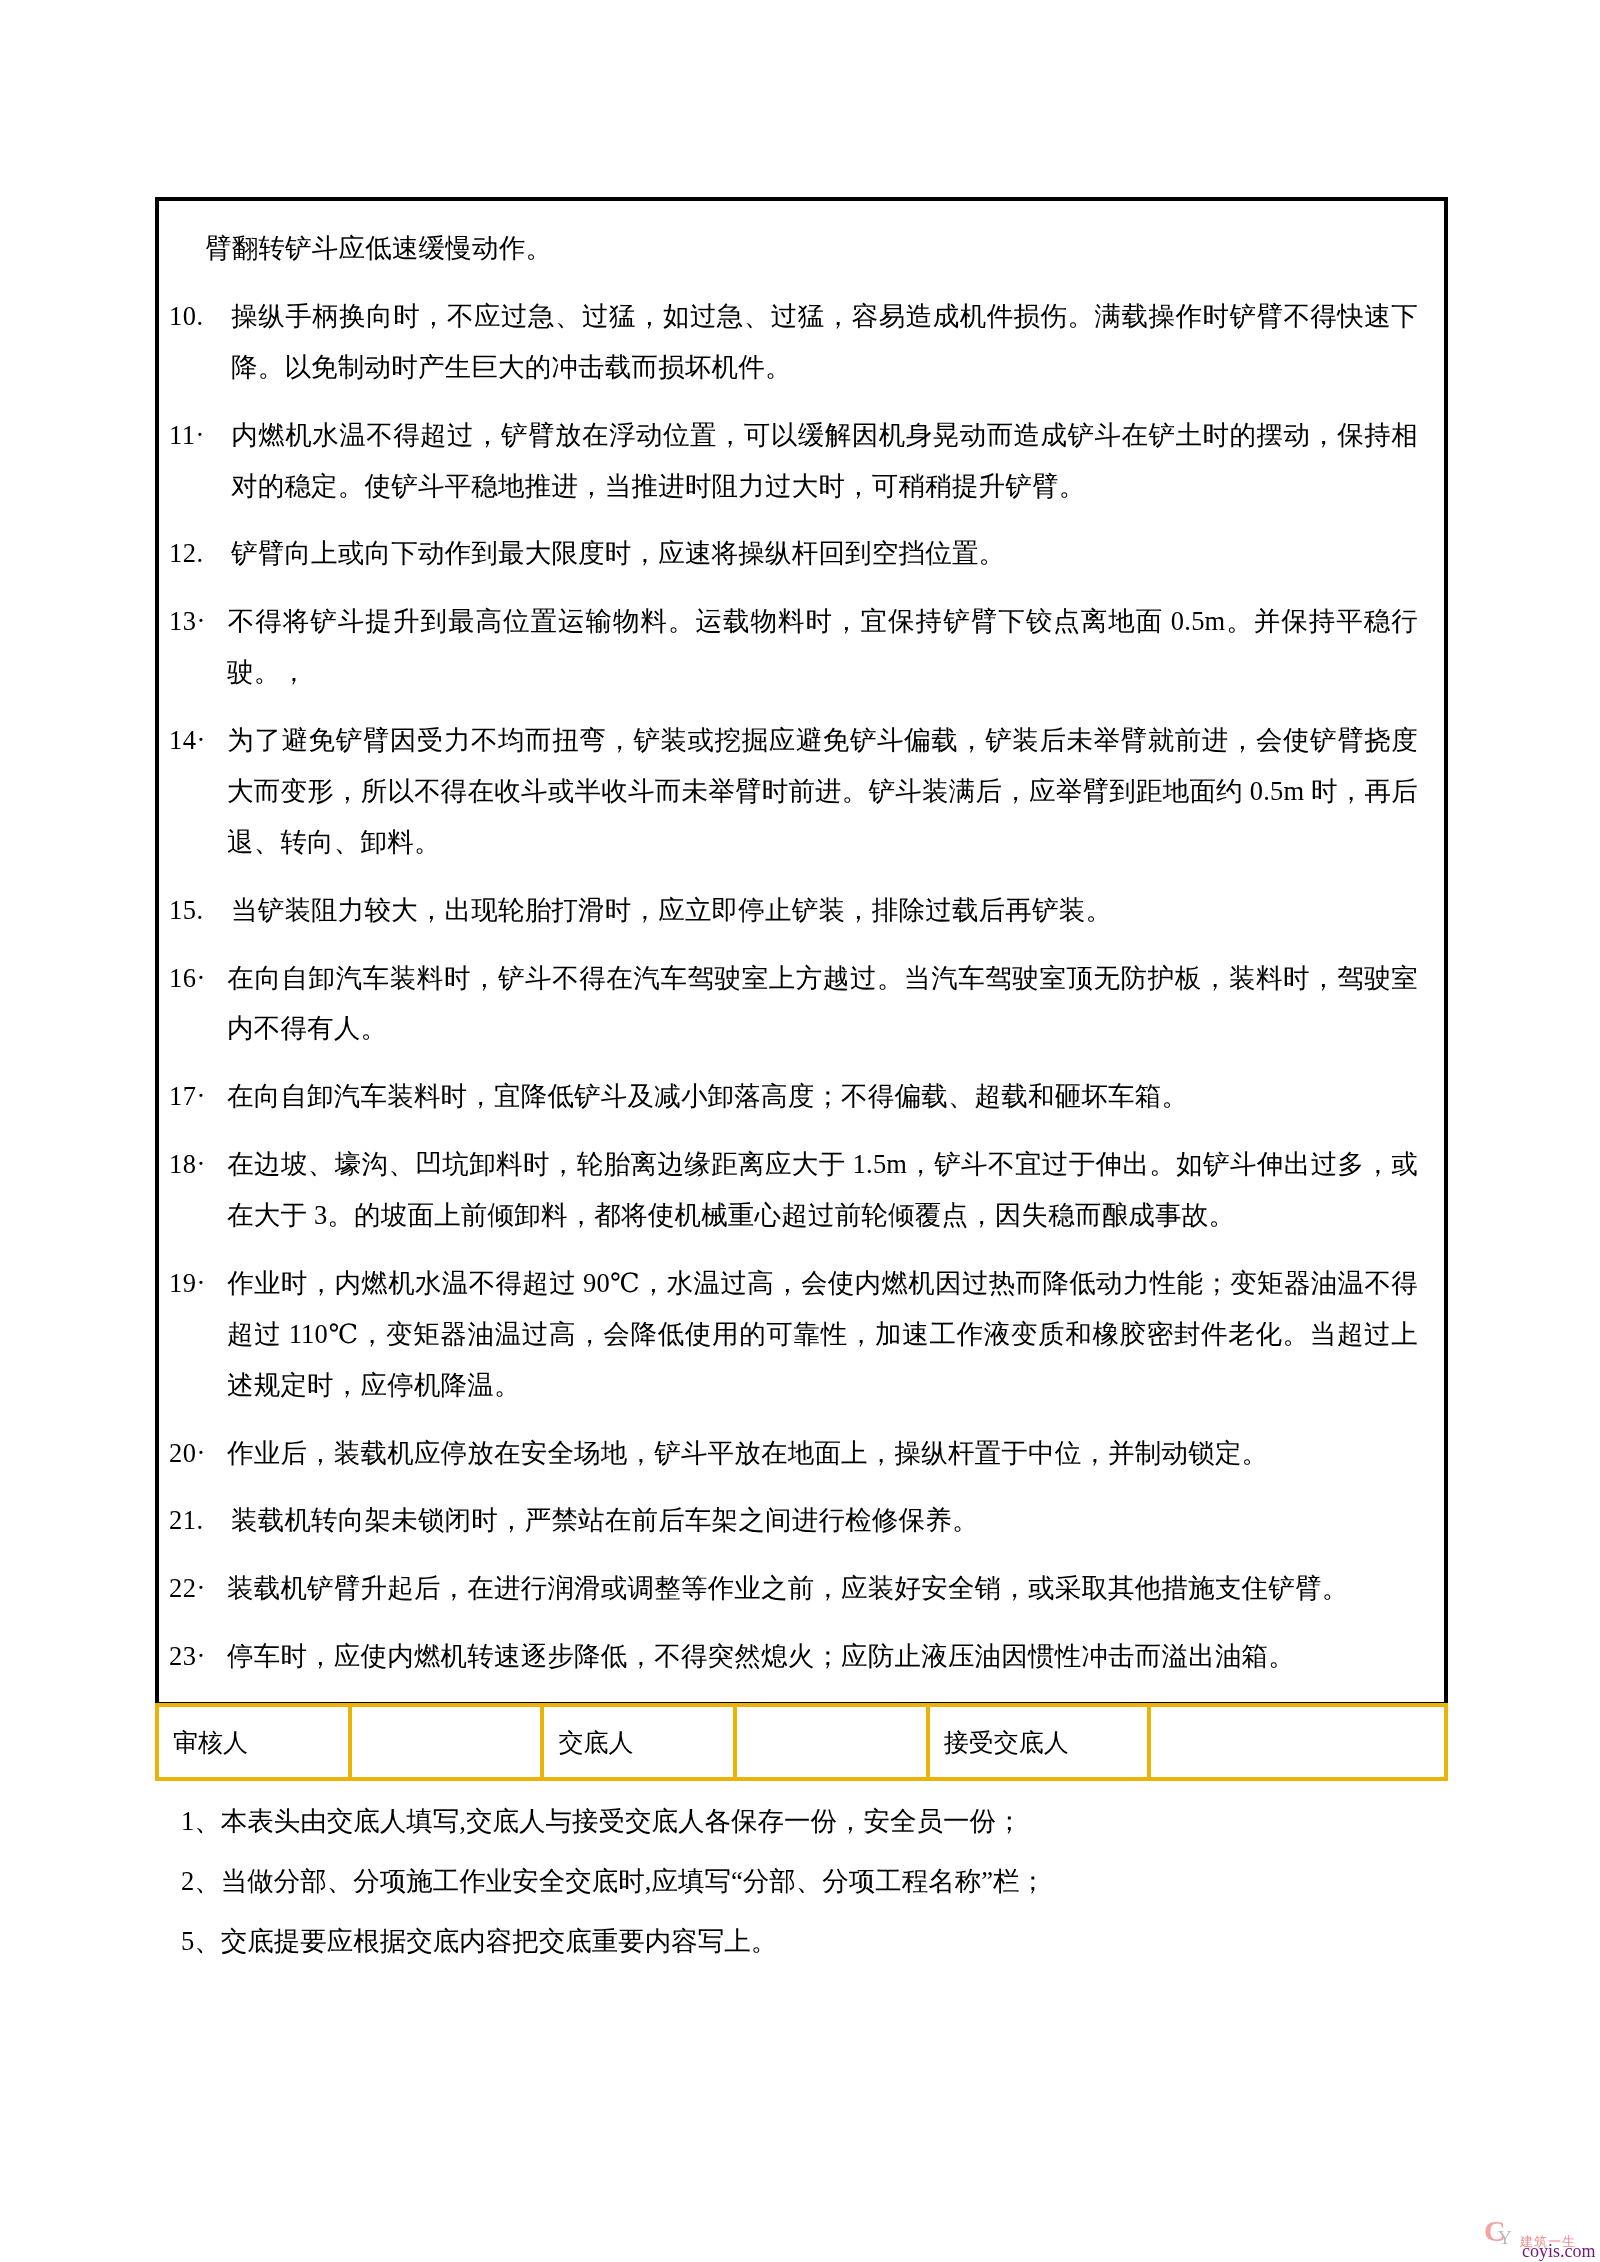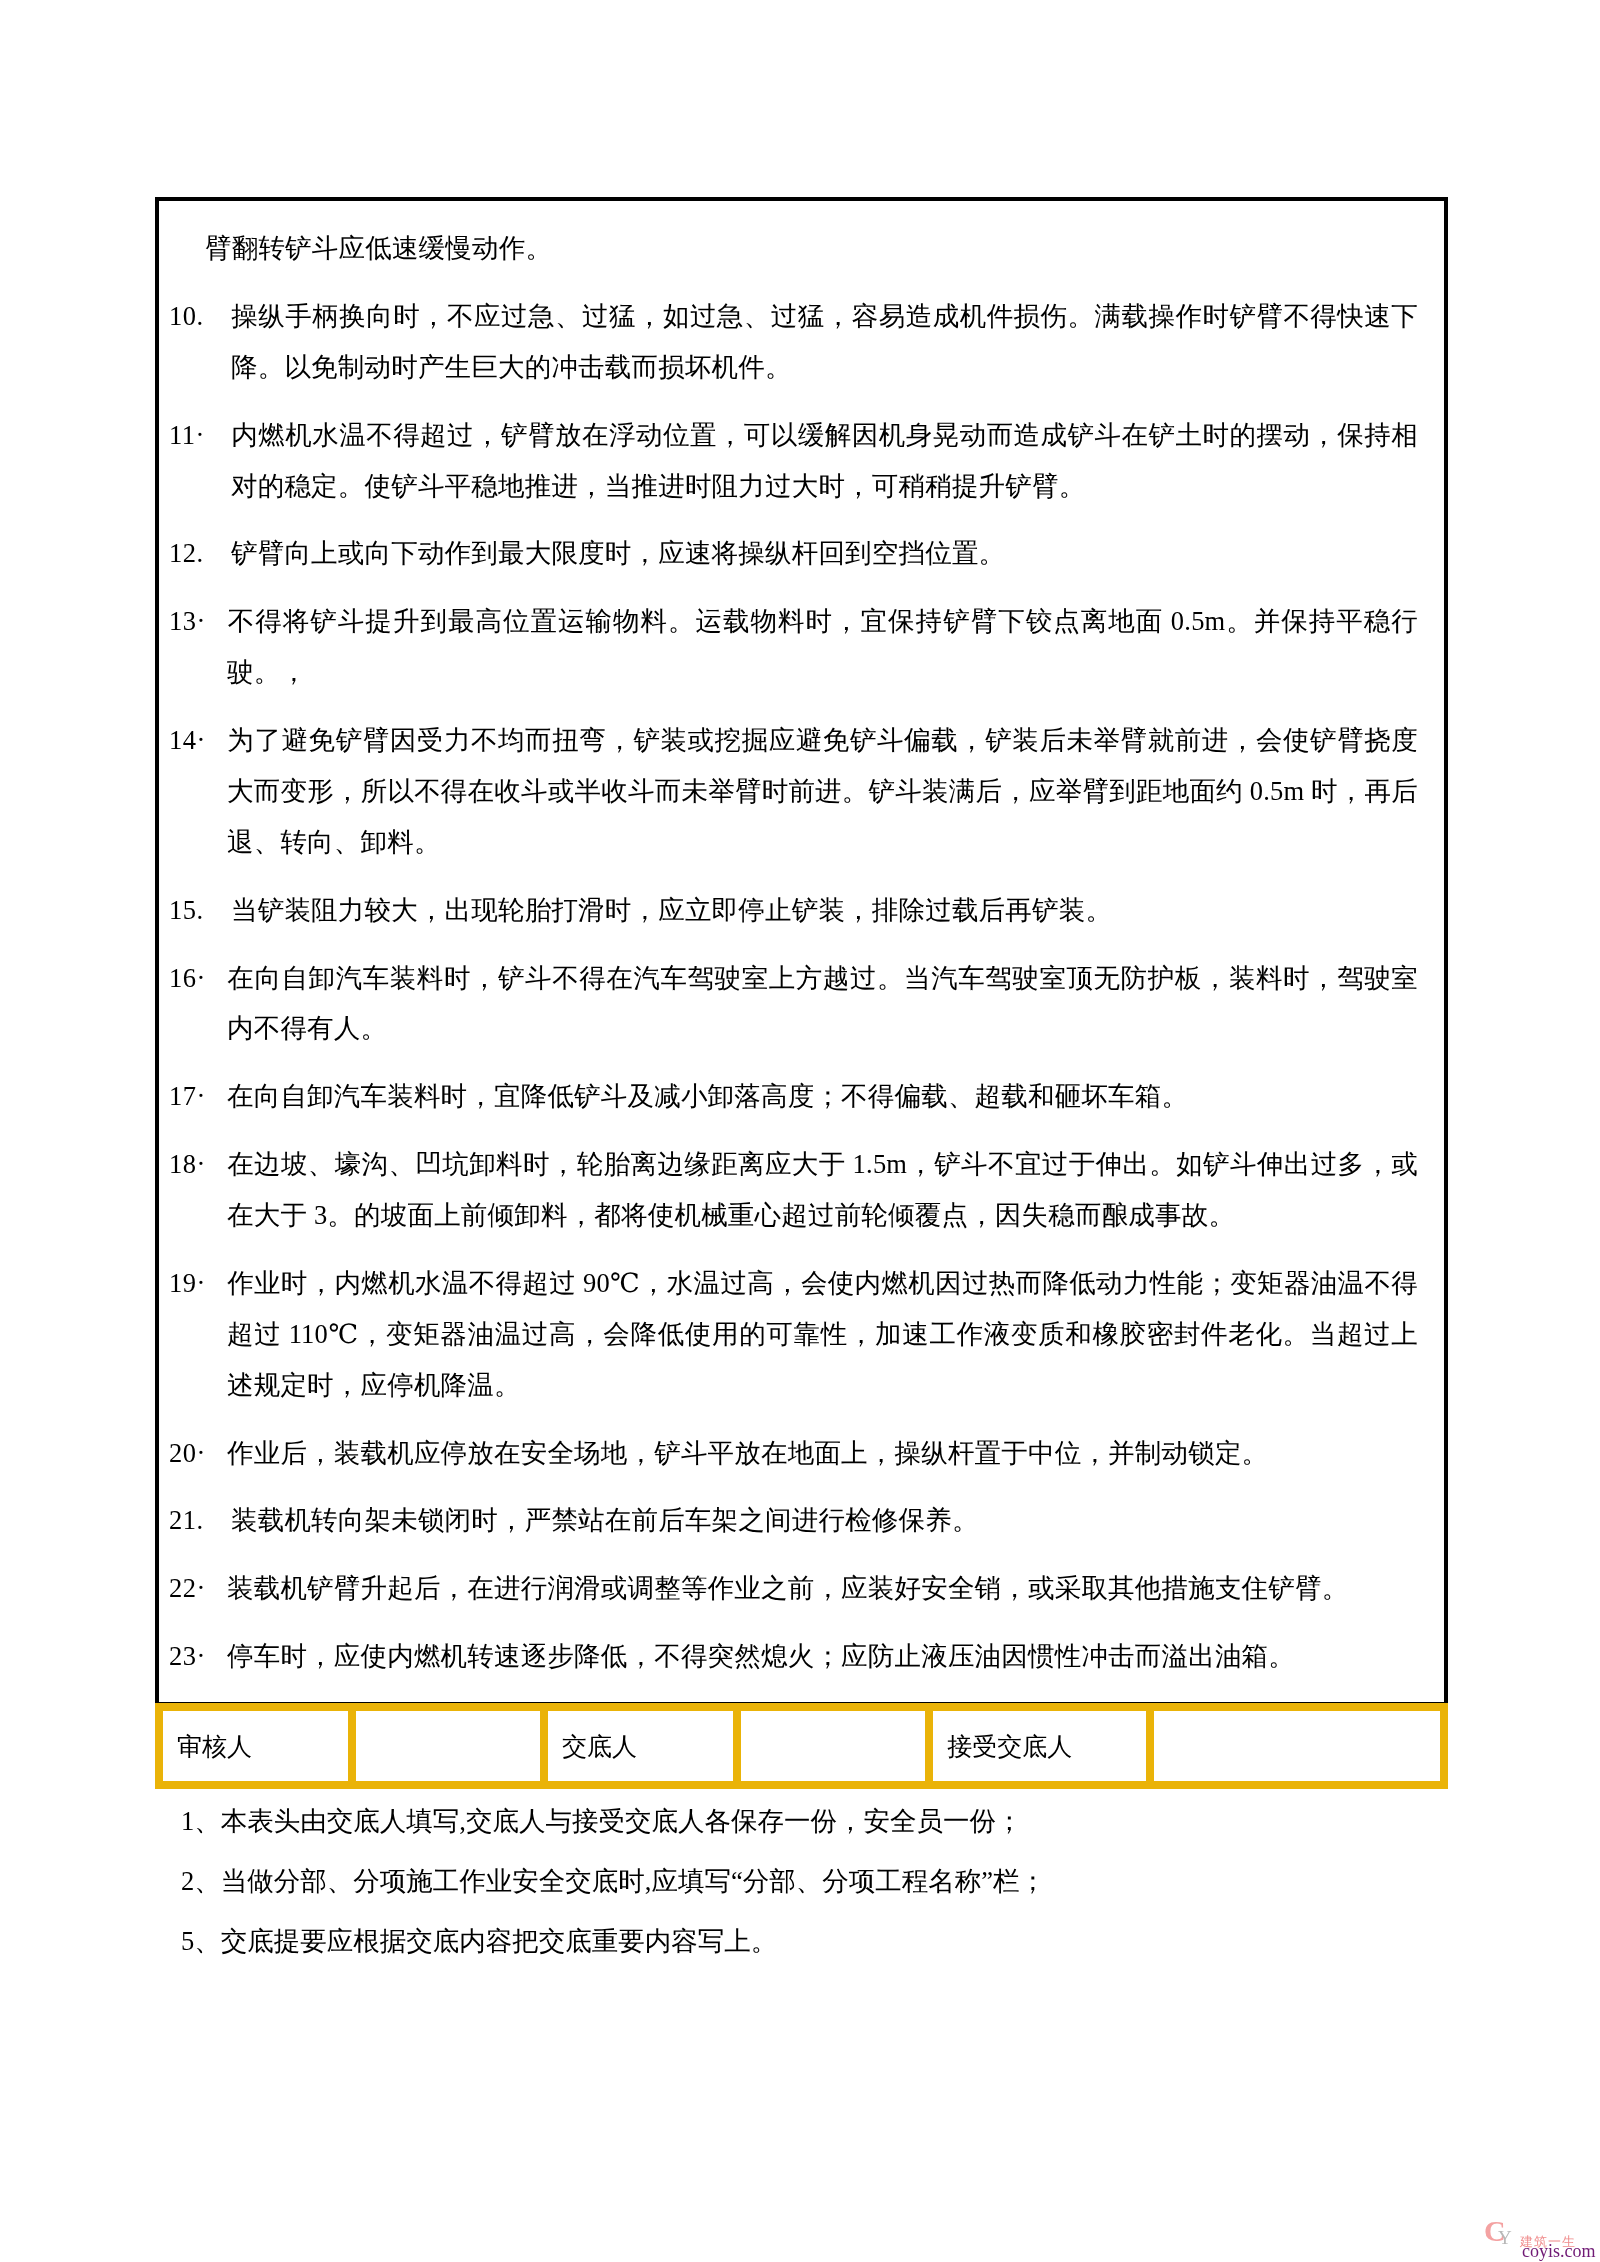--- a/index.html
+++ b/index.html
@@ -67,21 +67,21 @@
   
   #sign-table {
     position: absolute;
     left: 155px;
     width: 1293px;
     box-sizing: border-box;
     border-collapse: collapse;
     table-layout: fixed;
   }
   #sign-table td {
-    border: 8px solid #eab308;
+    border: 4px solid #eab308;
     height: 62px;
     font-size: 25px;
     padding: 4px 14px;
     vertical-align: middle;
     white-space: nowrap;
   }
   td.lbl  { width: 148px; }
   td.fill { width: 148px; }
   td.lbl-wide { width: 175px; }
   td.fill-wide { width: 245px; }

